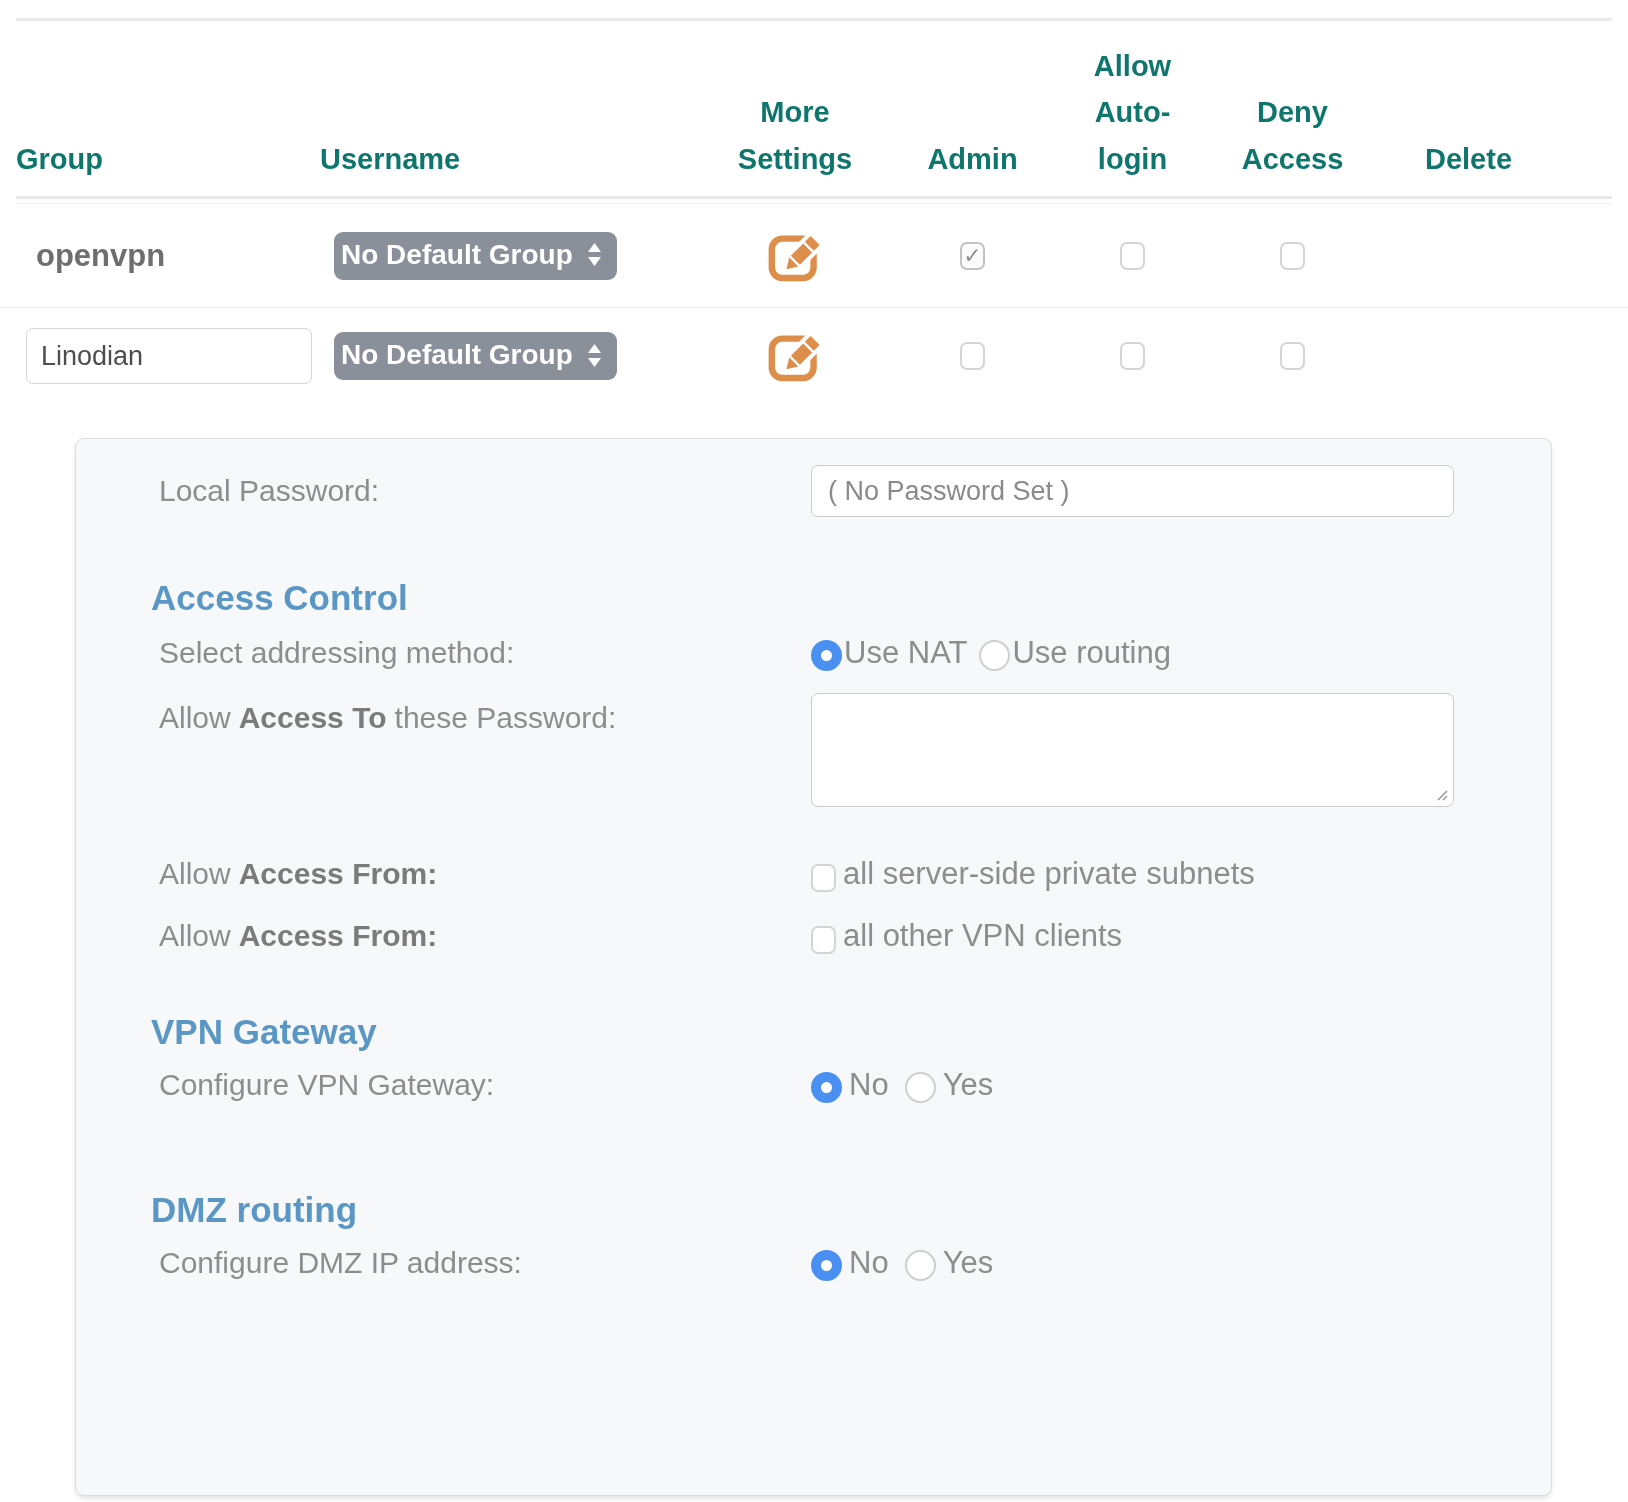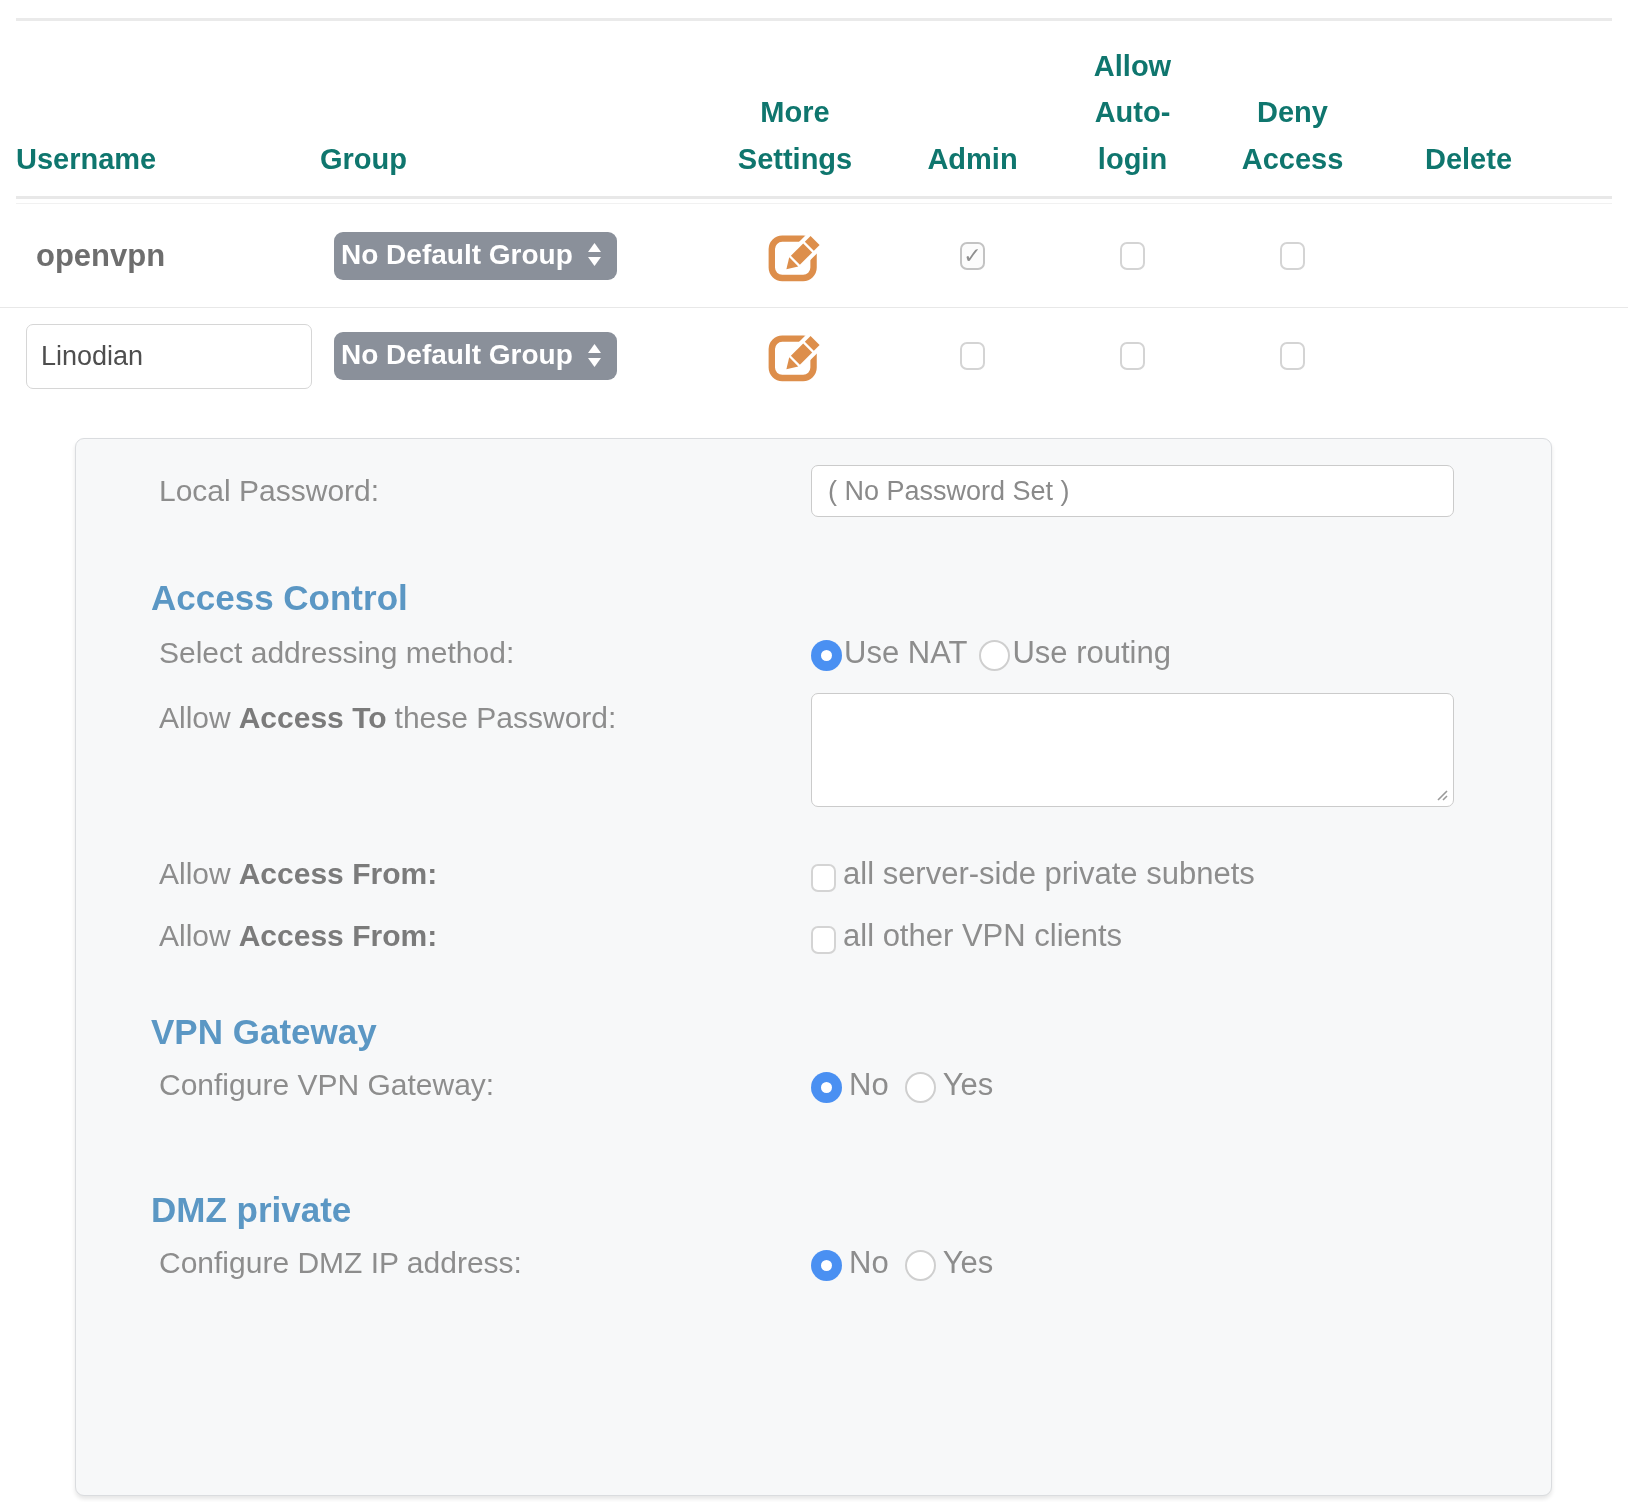--- a/index.html
+++ b/index.html
@@ -51,21 +51,21 @@
 
   .user-strong {
     padding-left: 20px;
     color: #6e6e6e;
     font-size: 31px;
     font-weight: bold;
   }
   .user-input {
     margin-left: 10px;
     width: 286px;
-    height: 65px;
+    height: 56px;
     border: 1px solid #d6d6d6;
     border-radius: 7px;
     background: #ffffff;
     padding: 0 14px;
     font-family: inherit;
     font-size: 27px;
     color: #4e4e4e;
     outline: none;
   }
   .group-select {
@@ -217,22 +217,22 @@
   .frow-dmz      { margin-top: 12px; height: 36px; }
 </style>
 </head>
 <body>
 
 <div class="page">
 
   <div class="top-rule"></div>
 
   <div class="grid thead">
+    <div class="th">Group</div>
     <div class="th">Username</div>
-    <div class="th">Group</div>
     <div class="th c-center pad-edit">
       <span class="wrapbox wb-more">More Settings</span>
     </div>
     <div class="th c-center pad-check">Admin</div>
     <div class="th c-center pad-check">
       <span class="wrapbox wb-auto">Allow Auto-login</span>
     </div>
     <div class="th c-center pad-check">
       <span class="wrapbox wb-deny">Deny Access</span>
     </div>
@@ -378,21 +378,21 @@
     <div class="frow frow-gateway">
       <div class="flabel">Configure VPN Gateway:</div>
       <div class="fcontrol">
         <span class="radio on"></span>
         <span class="opt-label">No</span>
         <span class="radio opt-gap"></span>
         <span class="opt-label">Yes</span>
       </div>
     </div>
 
-    <div class="section-h h-dmz">DMZ private</div>
+    <div class="section-h h-dmz">DMZ routing</div>
 
     <div class="frow frow-dmz">
       <div class="flabel">Configure DMZ IP address:</div>
       <div class="fcontrol">
         <span class="radio on"></span>
         <span class="opt-label">No</span>
         <span class="radio opt-gap"></span>
         <span class="opt-label">Yes</span>
       </div>
     </div>

